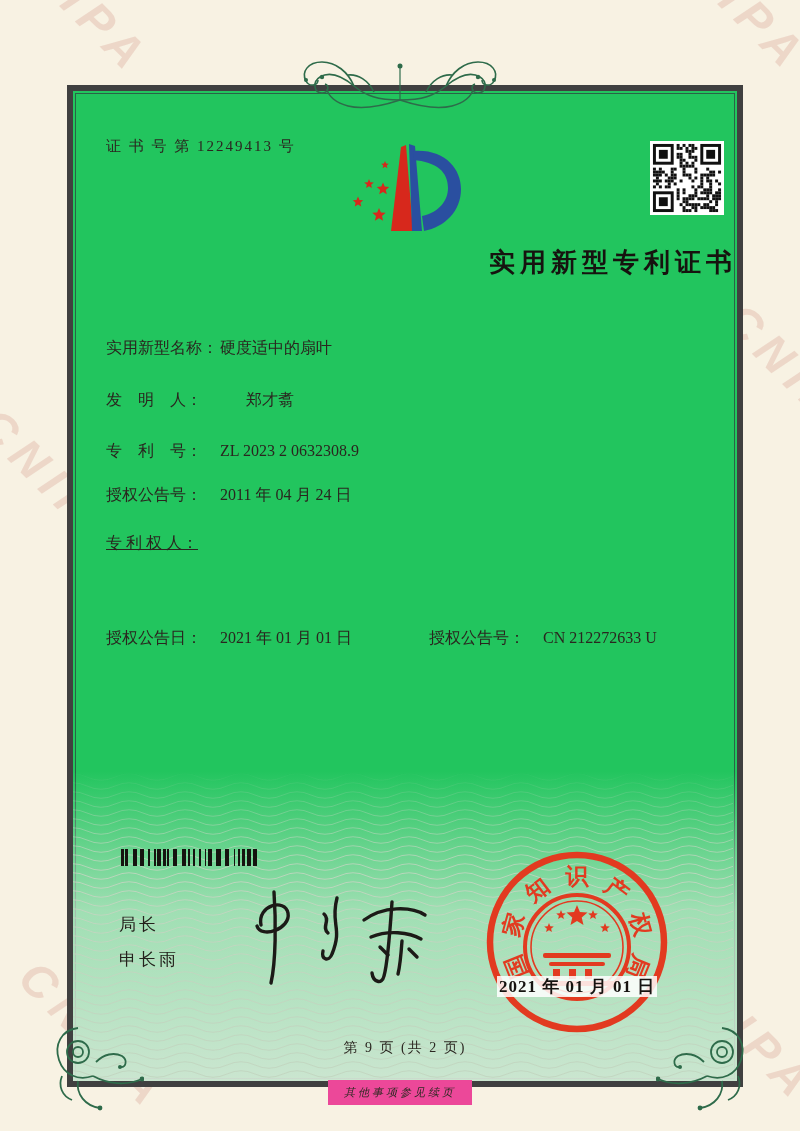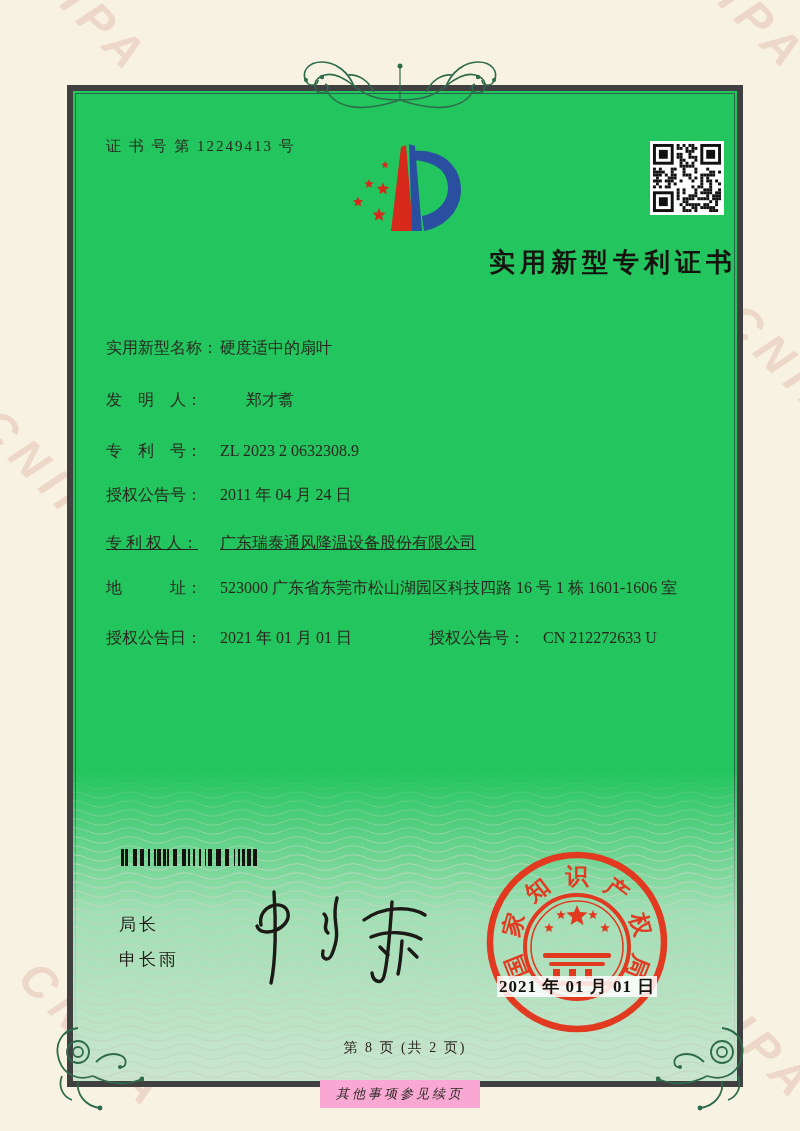--- a/index.html
+++ b/index.html
@@ -62,22 +62,22 @@
                font-family:"Liberation Sans","DejaVu Sans",sans-serif;}
   .sig{position:absolute;left:158px;top:790px;width:212px;height:112px;}
   .seal{position:absolute;left:408px;top:755px;width:192px;height:192px;}
   .seal-date{position:absolute;left:411px;top:884px;width:186px;text-align:center;
              font-size:17px;font-weight:bold;color:#161310;letter-spacing:1px;}
   .seal-date span{background:rgba(255,255,255,.85);padding:1px 2px;}
   .pagenum{position:absolute;left:0;top:948px;width:100%;text-align:center;
            font-size:14px;letter-spacing:2px;color:#2b2721;}
 
   .note{position:absolute;left:0;top:1080px;width:100%;text-align:center;}
-  .note span{display:inline-block;background:#f9a8d4;padding:5px 16px;
-             font-size:13px;font-style:italic;letter-spacing:3px;color:#2e2a23;}
+  .note span{display:inline-block;background:#ec4899;padding:5px 16px;
+             font-size:11px;font-style:italic;letter-spacing:3px;color:#2e2a23;}
 
   
   .orn-top{position:absolute;left:278px;top:54px;width:244px;height:60px;}
   .orn-bl{position:absolute;left:48px;top:1018px;width:96px;height:96px;}
   .orn-br{position:absolute;left:656px;top:1018px;width:96px;height:96px;}
 </style>
 </head>
 <body>
 
 <div class="page">
@@ -340,25 +340,20 @@
     <div class="row" style="top:347px;">
       <span class="lbl">专　利　号：</span>
       <span class="val">ZL 2023 2 0632308.9</span>
     </div>
     <div class="row" style="top:391px;">
       <span class="lbl">授权公告号：</span>
       <span class="val">2011 年 04 月 24 日</span>
     </div>
     <div class="row" style="top:439px;text-decoration:underline;">
       <span class="lbl">专 利 权 人：</span>
-      <span class="val">广东瑞泰通风降温设备股份有限公司</span>
-    </div>
-    <div class="row" style="top:484px;">
-      <span class="lbl">地　　　址：</span>
-      <span class="val addr-val">523000 广东省东莞市松山湖园区科技四路 16 号 1 栋 1601-1606 室</span>
     </div>
     <div class="row" style="top:534px;width:600px;">
       <span class="lbl">授权公告日：</span>
       <span class="val">2021 年 01 月 01 日</span>
       <span class="grant2">
         <span class="lbl">授权公告号：</span>
         <span class="val">CN 212272633 U</span>
       </span>
     </div>
 
@@ -457,21 +452,21 @@
           <rect x="88" y="123" width="7" height="10"></rect>
           <rect x="104" y="123" width="7" height="10"></rect>
           <rect x="58" y="135" width="76" height="5" rx="2"></rect>
         </g>
       </svg>
     </div>
     <div class="seal-date">
       <span>2021 年 01 月 01 日</span>
     </div>
 
-    <div class="pagenum">第 8 页 (共 2 页)</div>
+    <div class="pagenum">第 9 页 (共 2 页)</div>
   </div>
 
   <div class="orn-top">
     <svg width="244" height="60" viewBox="0 0 244 60" xmlns="http://www.w3.org/2000/svg" fill="none" stroke="#2e6b4a" stroke-width="1.6">
       <g id="flourishL">
         <path d="M122,46 C100,46 88,42 76,32 C64,22 52,17 42,23 C34,28 36,39 44,39 C50,39 52,32 47,30"></path>
         <path d="M76,32 C70,18 58,8 44,8 C30,8 23,18 28,27 C31,33 40,32 40,26"></path>
         <path d="M122,46 C104,52 86,56 70,52 C58,49 50,42 49,35"></path>
         <path d="M96,38 C90,26 80,20 70,21"></path>
         <circle cx="44" cy="23" r="2.2" fill="#2e6b4a" stroke="none"></circle>

